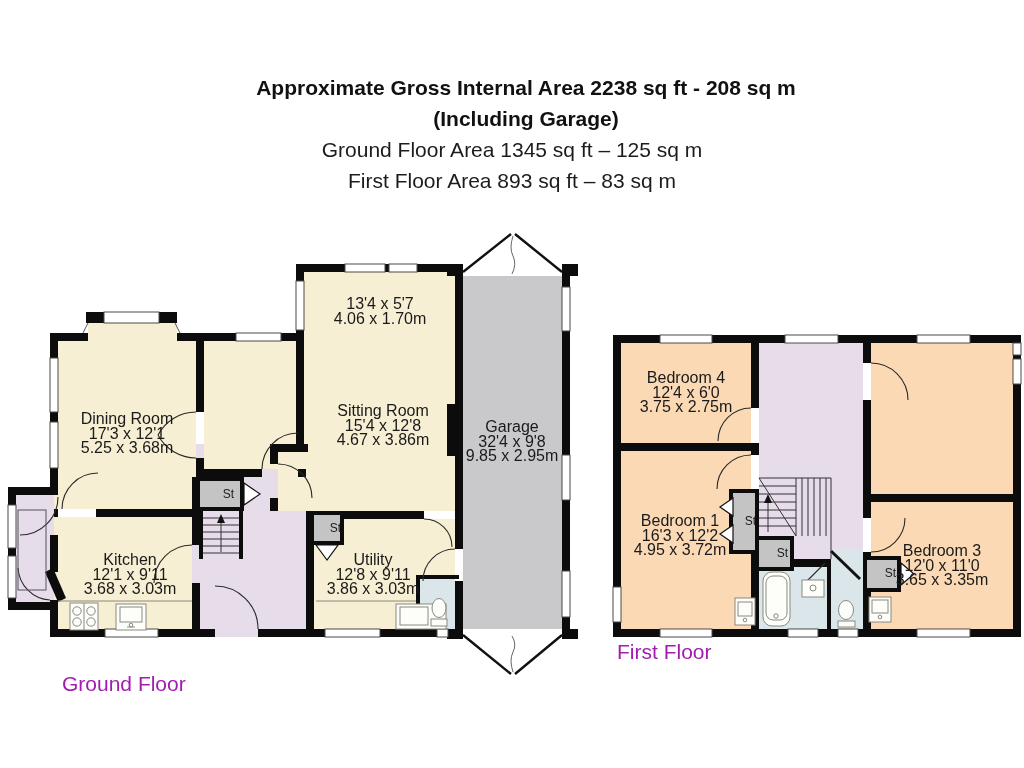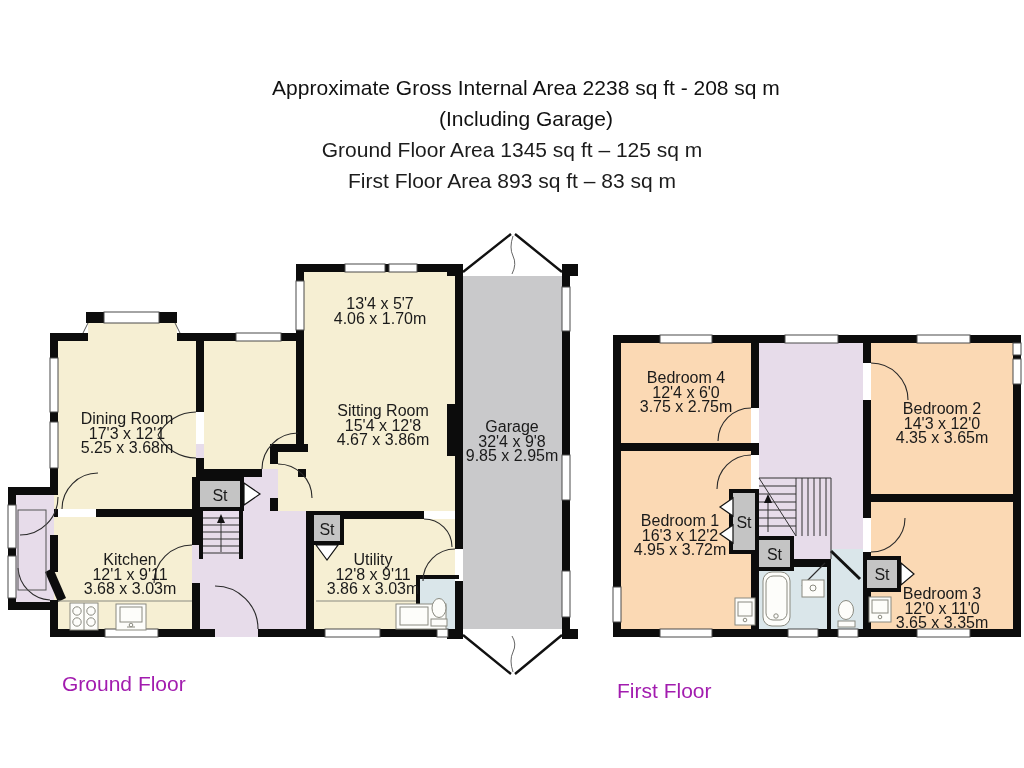--- a/index.html
+++ b/index.html
@@ -1,40 +1,40 @@
 <!DOCTYPE html>
 <html style="--wall: #0c0c0c; --cream: #f6efd3; --lavender: #e7dcea; --peach: #fbd9b4; --garage_grey: #c9c9cb; --closet_grey: #c4c4c4; --bath_blue: #dae6ea;"><head>
 <meta charset="utf-8">
 <style>
   html,body{margin:0;padding:0;background:#fff;}
   #page{position:relative;width:1024px;height:768px;background:#ffffff;overflow:hidden;
         font-family:"Liberation Sans", sans-serif;color:#111;}
   #title{position:absolute;top:72px;left:0;right:0;text-align:center;line-height:31px;}
-  .t-bold{font-size:21px;font-weight:normal;padding-left:28px;}
+  .t-bold{font-size:21px;font-weight:bold;padding-left:28px;}
   .t-reg{font-size:21px;font-weight:normal;color:#1c1c1c;}
   #plan-svg{position:absolute;left:0;top:0;}
   .wall{fill:var(--wall);}
   .win{fill:#ffffff;stroke:#4a4a4a;stroke-width:1;}
   .cream{fill:var(--cream);}
   .lav{fill:var(--lavender);}
   .peach{fill:var(--peach);}
   .ggrey{fill:var(--garage_grey);}
   .cgrey{fill:var(--closet_grey);}
   .lblue{fill:var(--bath_blue);}
   .arc{fill:none;stroke:#2a2a2a;stroke-width:1.1;}
   .thin{fill:none;stroke:#555;stroke-width:1;}
   .fix{fill:#fdfdfa;stroke:#8a8a80;stroke-width:1;}
   .fixline{fill:none;stroke:#8a8a80;stroke-width:1;}
   .tread{fill:none;stroke:#333;stroke-width:1;}
   .doorleaf{fill:none;stroke:#111;stroke-width:3;}
   .chev{fill:none;stroke:#111;stroke-width:2.4;}
   .squig{fill:none;stroke:#666;stroke-width:1;}
   .tri{fill:#ffffff;stroke:#111;stroke-width:1.2;}
   .room-label{position:absolute;text-align:center;font-size:16px;line-height:14.5px;color:#1a1a1a;}
-  .st-label{position:absolute;text-align:center;font-size:16px;color:#1a1a1a;}
+  .st-label{position:absolute;text-align:right;font-size:12px;color:#1a1a1a;}
   .caption{position:absolute;font-size:21px;color:#a21caf;}
 </style>
 </head>
 <body>
 
 <div id="page">
 
   <div id="title">
     <div class="t-bold">Approximate Gross Internal Area 2238 sq ft - 208 sq m</div>
     <div class="t-bold">(Including Garage)</div>
@@ -391,36 +391,31 @@
   </div>
 
   <div class="st-label" style="left:206px;top:487px;width:28px;">St</div>
   <div class="st-label" style="left:313px;top:521px;width:28px;">St</div>
 
   <div class="room-label" style="left:616px;top:371px;width:140px;">
     <div>Bedroom 4</div>
     <div>12'4 x 6'0</div>
     <div>3.75 x 2.75m</div>
   </div>
-  <div class="room-label" style="left:871px;top:402px;width:142px;">
-    <div>Bedroom 2</div>
-    <div>14'3 x 12'0</div>
-    <div>4.35 x 3.65m</div>
-  </div>
   <div class="room-label" style="left:610px;top:514px;width:140px;">
     <div>Bedroom 1</div>
     <div>16'3 x 12'2</div>
     <div>4.95 x 3.72m</div>
   </div>
-  <div class="room-label" style="left:871px;top:544px;width:142px;margin-top:43px;">
+  <div class="room-label" style="left:871px;top:544px;width:142px;">
     <div>Bedroom 3</div>
     <div>12'0 x 11'0</div>
     <div>3.65 x 3.35m</div>
   </div>
 
   <div class="st-label" style="left:732px;top:514px;width:24px;">St</div>
   <div class="st-label" style="left:761px;top:546px;width:27px;">St</div>
   <div class="st-label" style="left:868px;top:566px;width:28px;">St</div>
 
   <div class="caption" style="left:62px;top:672px;">Ground Floor</div>
-  <div class="caption" style="left:617px;top:679px;">First Floor</div>
+  <div class="caption" style="left:617px;top:640px;">First Floor</div>
 
 </div>
 
 </body></html>

